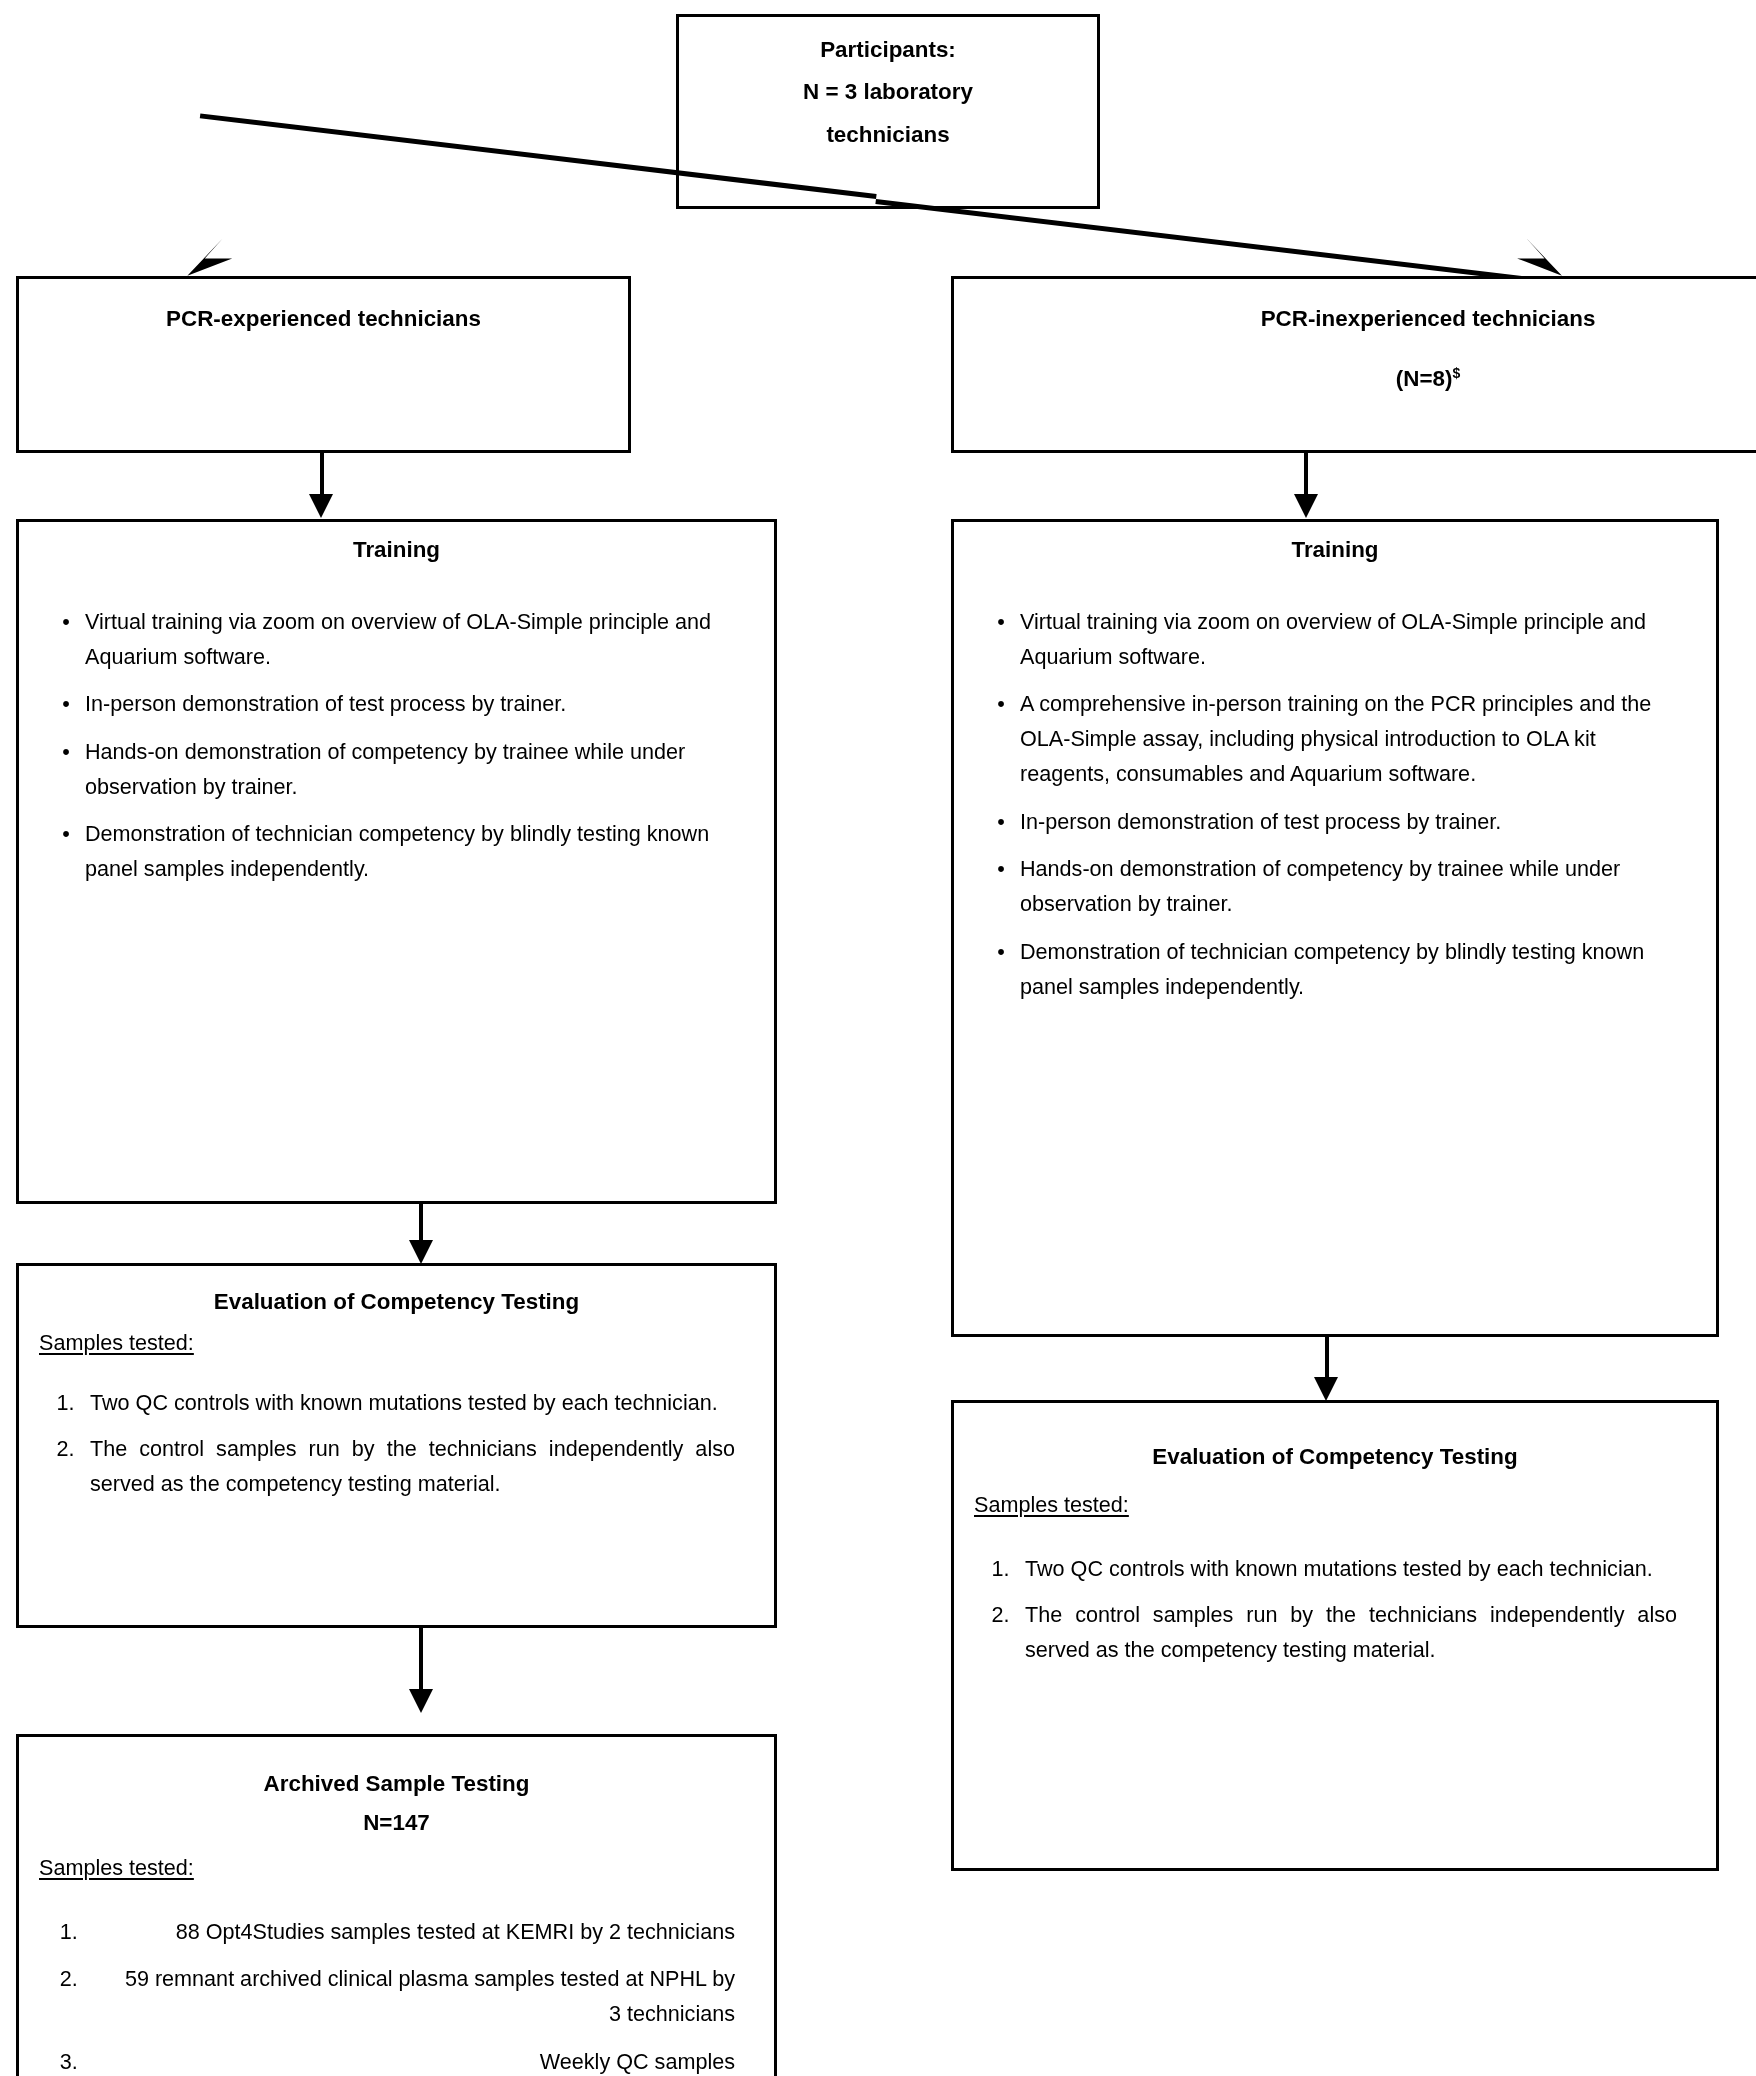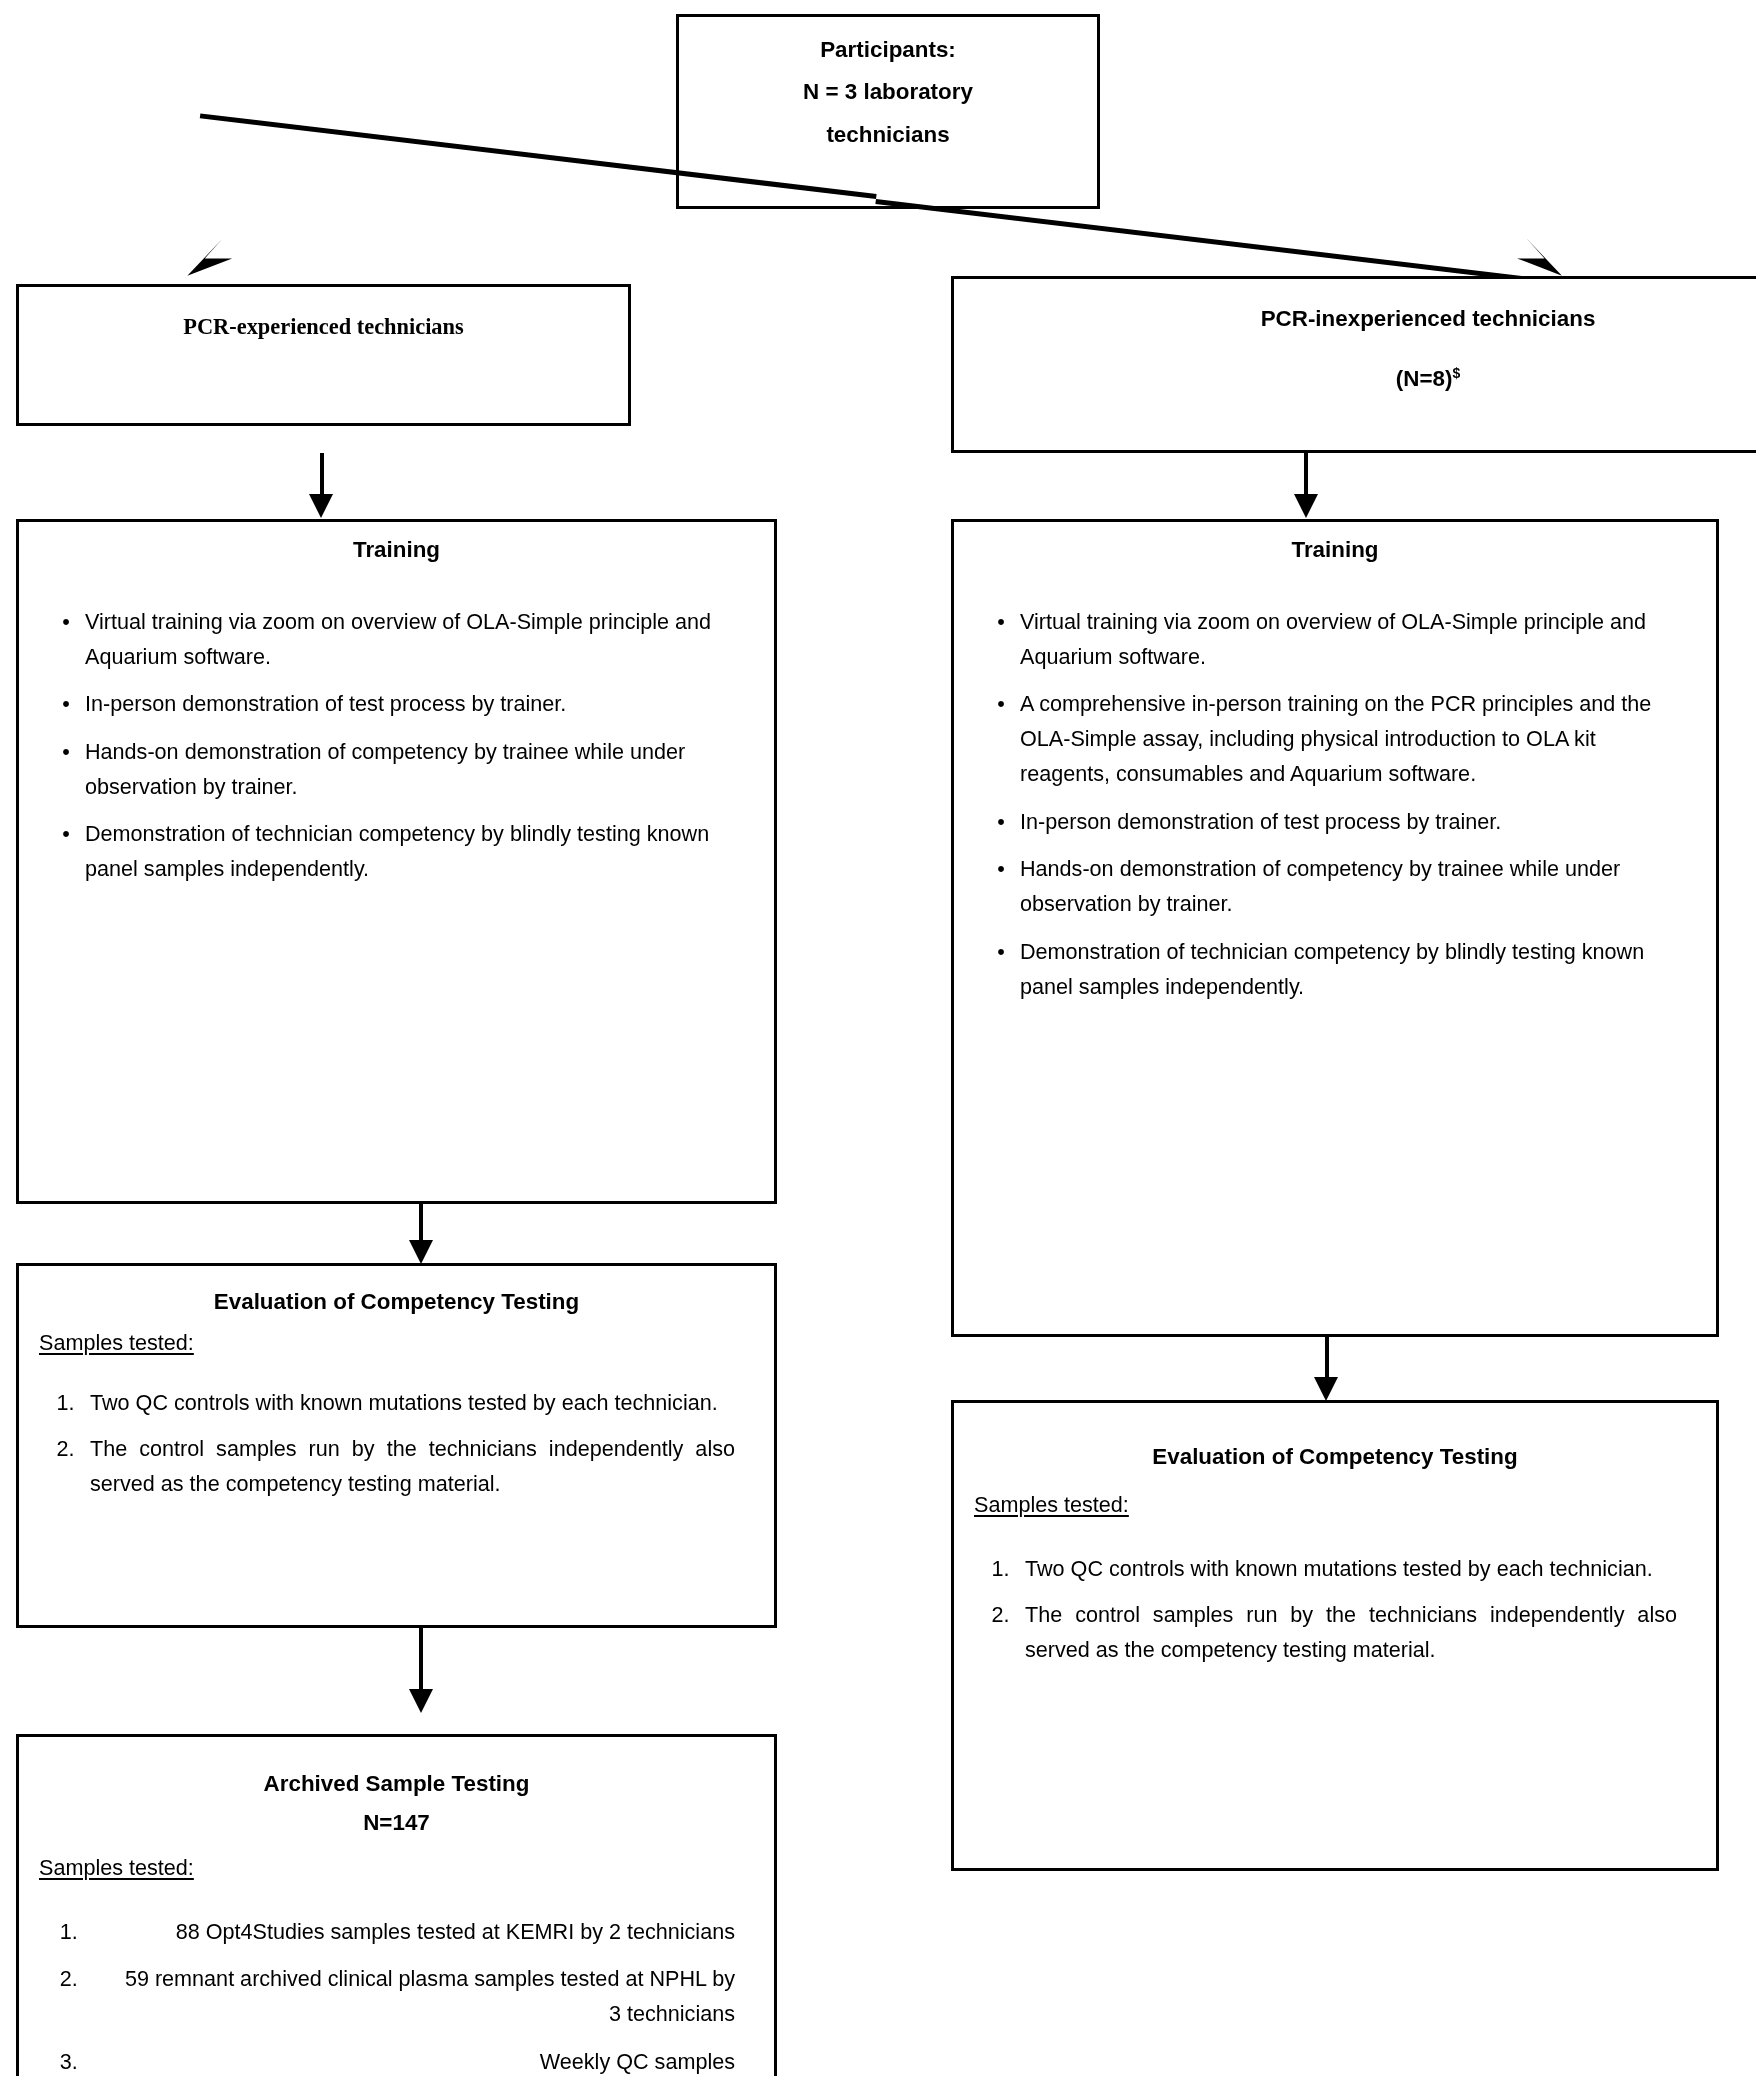--- a/index.html
+++ b/index.html
@@ -51,21 +51,21 @@
   <div class="diag" style="left:876px;top:199px;width:681px;transform:rotate(186.8deg);"></div>
   <svg style="position:absolute;left:183px;top:226px;width:71px;height:54px;overflow:visible;" viewBox="0 0 170 130" width="71" height="54">
     <polygon points="10,120 95,30 52,78 118,78" fill="#000"></polygon>
   </svg>
 
   <div class="diag" style="left:876px;top:199px;width:681px;transform:rotate(6.8deg);"></div>
   <svg style="position:absolute;left:1487px;top:226px;width:71px;height:54px;overflow:visible;" viewBox="0 0 170 130" width="71" height="54">
     <polygon points="180,120 95,30 138,78 72,78" fill="#000"></polygon>
   </svg>
 
-  <div class="box" style="left:16px;top:284px;width:615px;height:142px;font-family:Liberation Serif, serif;">
+  <div class="box" style="left:16px;top:276px;width:615px;height:177px;">
     <div class="ttl" style="padding:26px 8.3px 0 8.3px;">
       <div>PCR-experienced technicians</div>
     </div>
   </div>
 
   <div class="sv" style="left:320px;top:453px;width:3.7px;height:44px;"></div>
   <div class="ah" style="left:309px;top:494px;"></div>
 
   <div class="box" style="left:16px;top:519px;width:761px;height:685px;">
     <div class="ttl" style="padding:14px 8.3px 0 8.3px;">Training</div>

